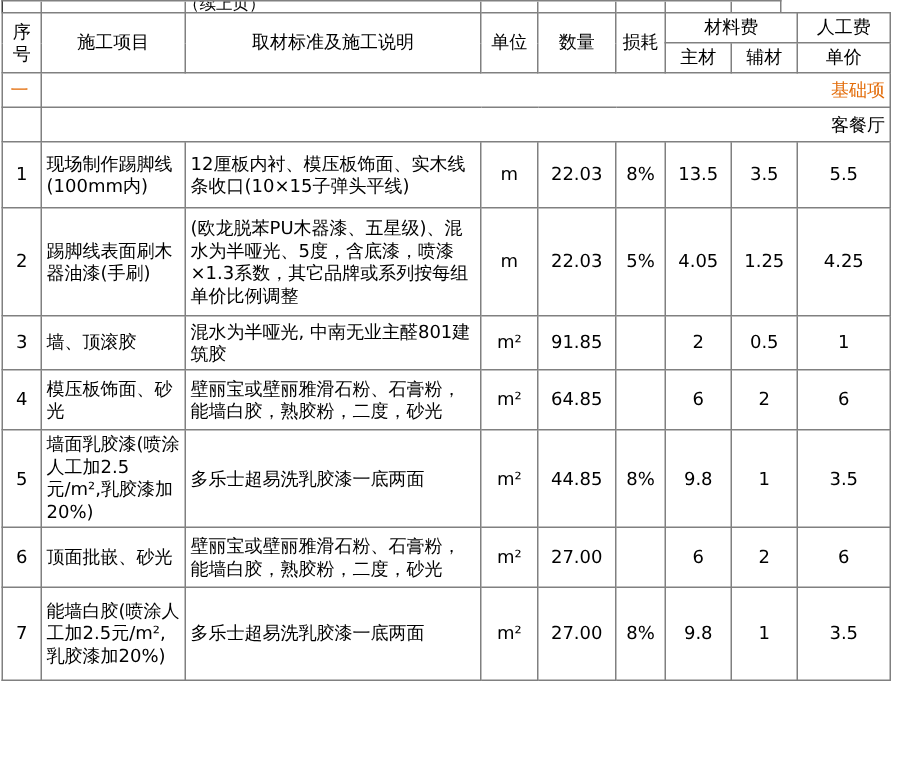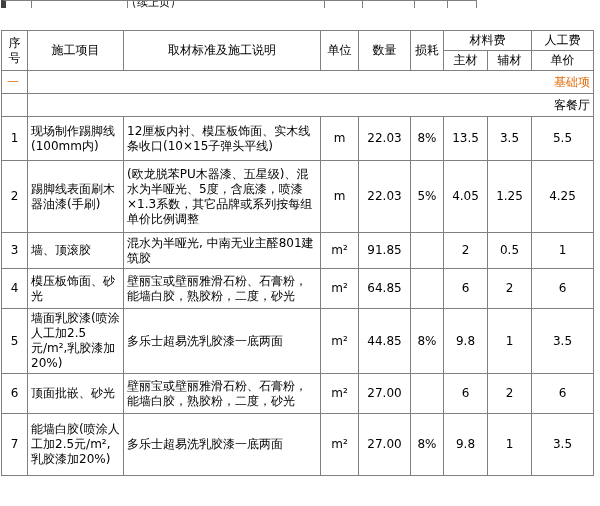--- a/index.html
+++ b/index.html
@@ -17,21 +17,20 @@
   }
   .sheet {
     width: 600px;
     position: relative;
   }
   table.grid {
     border-collapse: collapse;
     table-layout: fixed;
     width: 493px;
     margin-left: 1px;
-    margin-top: 22px;
   }
   table.grid td, table.grid th {
     border: 1px solid #808080;
     padding: 2px 3px;
     vertical-align: middle;
     font-weight: normal;
     font-size: 12px;
     line-height: 1.25;
     overflow: hidden;
   }
@@ -78,23 +77,23 @@
   }
   .sub-row .sub-pad {
     padding: 0;
   }
   .sub-label {
     padding-left: 6px;
   }
   .top-clip {
     height: 8px;
     overflow: hidden;
-    width: 476px;
+    width: 520px;
     margin-left: 1px;
-    border-left: 5px solid #404040;
+    border-left: 1px solid #404040;
     border-right: 1px solid #808080;
     border-top: 1px solid #808080;
     box-sizing: border-box;
     position: relative;
   }
   .top-clip .inner-txt {
     position: absolute;
     top: -6px;
     left: 120px;
     font-size: 11px;

